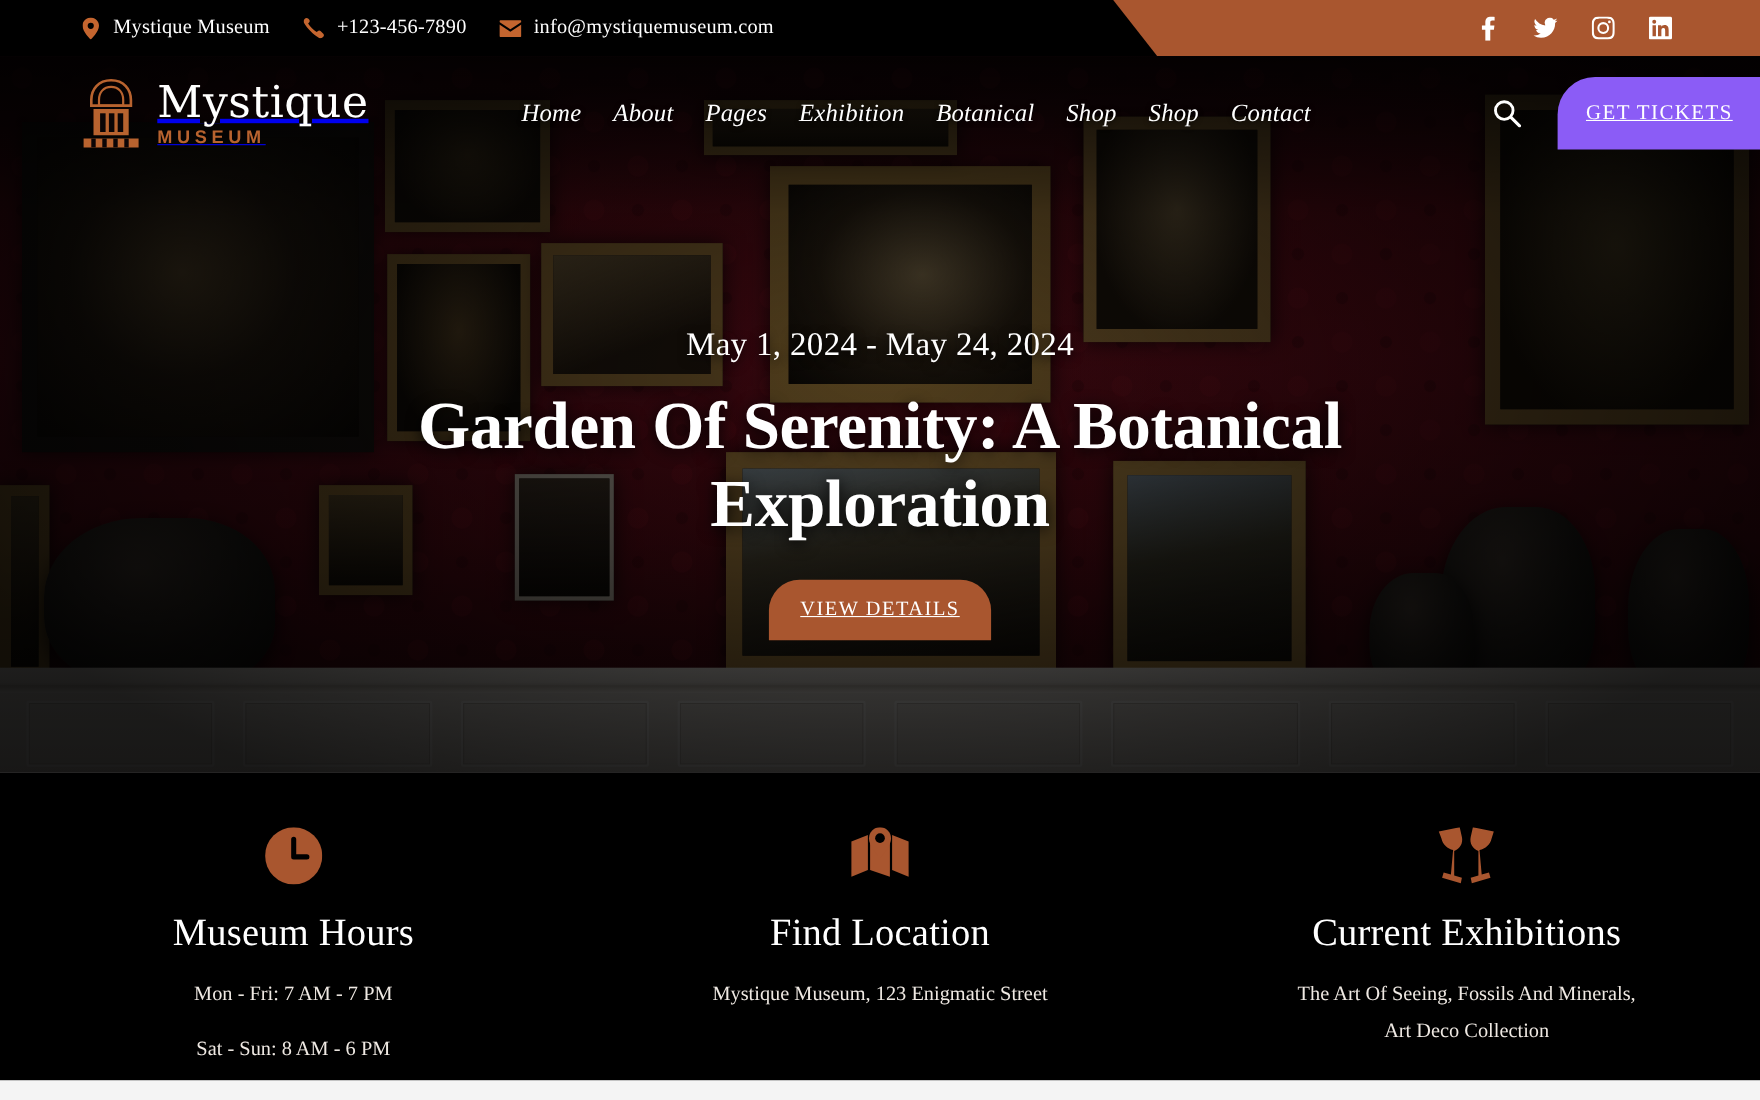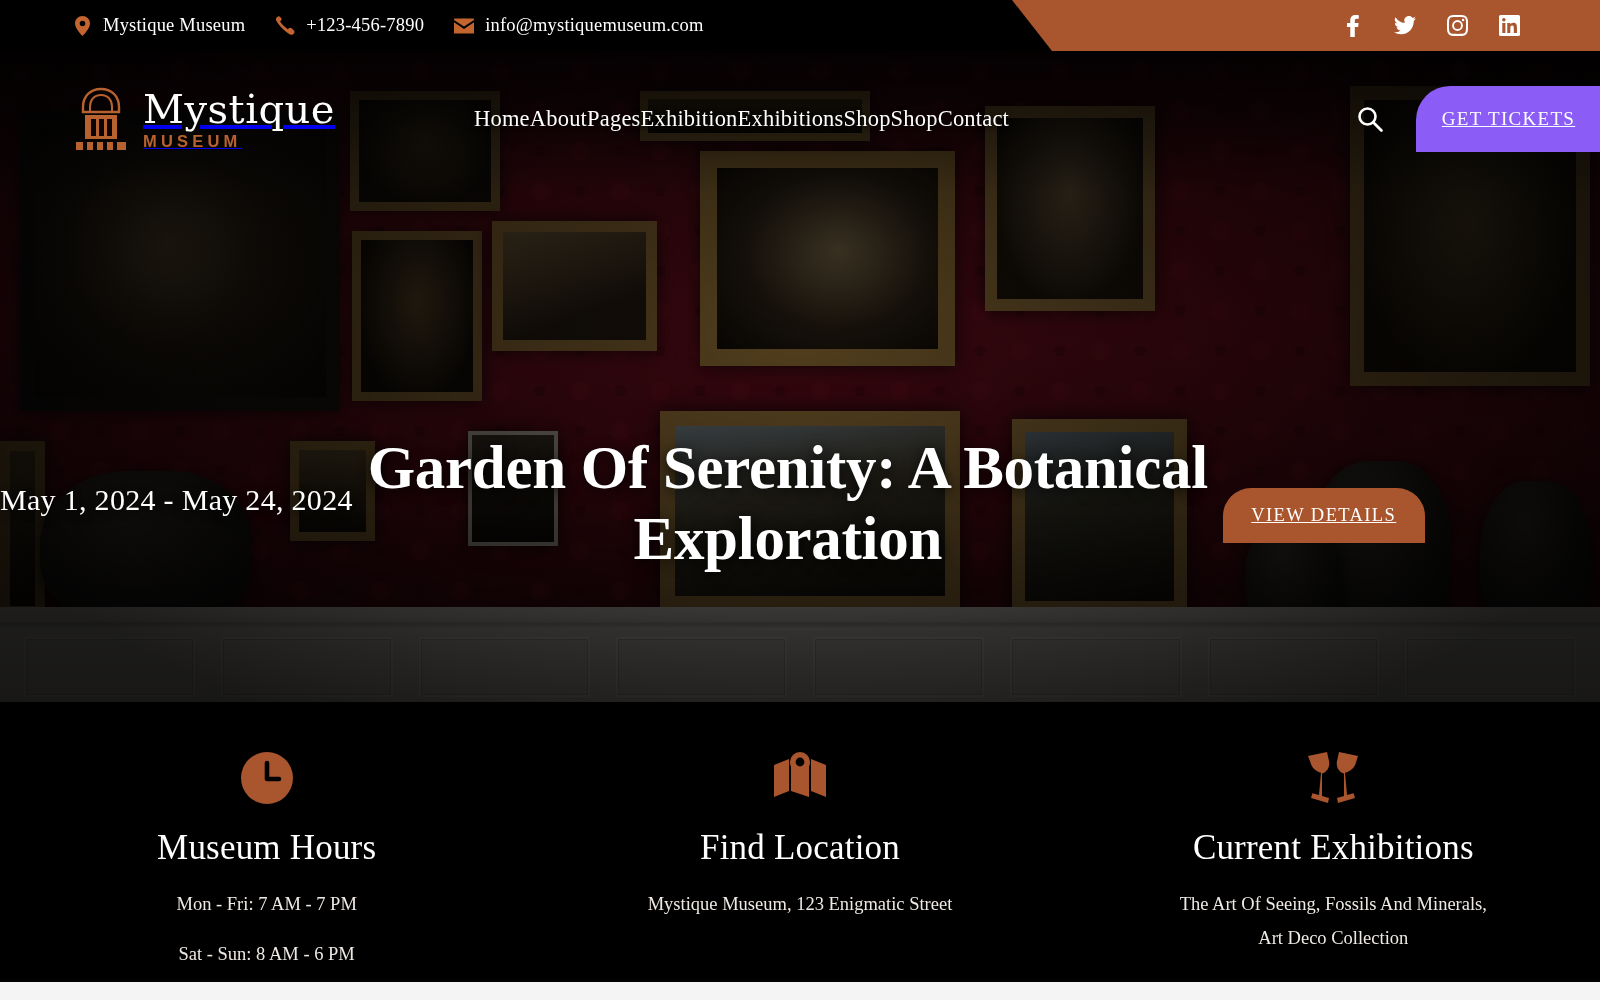--- a/index.html
+++ b/index.html
@@ -92,35 +92,35 @@
   }
   .vignette {
     position:absolute; inset:0;
     background:
       radial-gradient(ellipse 900px 460px at 50% 44%, rgba(0,0,0,.30) 0%, rgba(0,0,0,.62) 58%, rgba(0,0,0,.80) 100%),
       linear-gradient(180deg, rgba(0,0,0,.70) 0%, rgba(0,0,0,.25) 22%, rgba(0,0,0,.25) 68%, rgba(0,0,0,.45) 100%);
   }
 
   
   .navbar {
-    position:absolute; left:0; top:16px; width:1600px; height:104px; z-index:20;
+    position:absolute; left:0; top:0; width:1600px; height:104px; z-index:20;
     display:flex; align-items:center;
   }
   .logo { display:flex; align-items:center; gap:13px; padding-left:72px; }
   .logo-mark { width:58px; height:66px; position:relative; }
   .logo-text { display:flex; flex-direction:column; line-height:1; }
   .logo-title {
     color:#fff; font-size:40px; font-weight:400; letter-spacing:.5px;
     font-family:"DejaVu Serif", serif;
   }
   .logo-sub {
     color:#b8632f; font-size:16.5px; letter-spacing:4.2px; margin-top:4px;
     font-family:"Liberation Sans", sans-serif; font-weight:600;
   }
-  .nav-links { display:flex; align-items:center; margin-left:139px; }
+  .nav-links { display:flex; align-items:center; gap:29px; margin-left:139px;font-style:italic; }
   .nav-links a {
     color:#ffffff; text-decoration:none; font-size:22.5px; letter-spacing:.2px;
     text-shadow: 0 1px 5px rgba(0,0,0,.85);
     white-space:nowrap;
   }
   .nav-right { margin-left:auto; display:flex; align-items:center; }
   .search-btn {
     width:30px; height:30px; color:#fff; display:flex; align-items:center; justify-content:center;
     margin-right:30px;
   }
@@ -129,30 +129,30 @@
     display:flex; align-items:center; justify-content:center;
     font-size:19px; letter-spacing:1.3px;
     border-radius: 34px 0 0 0;
     font-family:"Liberation Serif", serif;
     margin-right:0; position:relative; right:-1px;
   }
 
   
   .hero-content {
     position:absolute; left:0; top:0; width:1600px; height:651px; z-index:15;
-    display:flex; align-items:center;
+    display:flex; flex-direction:column; align-items:center;
     padding-top:246px; text-align:center;
   }
   .hero-date {
     color:#ffffff; font-size:30px; letter-spacing:.3px;
     text-shadow: 0 2px 10px rgba(0,0,0,.9);
   }
   .hero-title {
     color:#ffffff; font-size:61px; font-weight:700; line-height:1.16;
-    max-width:870px; margin-top:8px; letter-spacing:-.3px;
+    max-width:870px; margin-top:22px; letter-spacing:-.3px;
     text-shadow: 0 3px 14px rgba(0,0,0,.92);
   }
   .view-btn {
     margin-top:32px; width:202px; height:55px;
     background:#a9562f; color:#fff;
     display:flex; align-items:center; justify-content:center;
     font-size:18.5px; letter-spacing:1.4px;
     border-radius: 28px 28px 0 0;
   }
   .dots {
@@ -329,21 +329,21 @@
           <span class="logo-title">Mystique</span>
           <span class="logo-sub">MUSEUM</span>
         </span>
       </a>
 
       <nav class="nav-links">
         <a href="#">Home</a>
         <a href="#">About</a>
         <a href="#">Pages</a>
         <a href="#">Exhibition</a>
-        <a href="#">Exhibitions</a>
+        <a href="#">Botanical</a>
         <a href="#">Shop</a>
         <a href="#">Shop</a>
         <a href="#">Contact</a>
       </nav>
 
       <div class="nav-right">
         <div class="search-btn">
           <svg width="26" height="26" viewBox="0 0 26 26">
               <circle cx="10.5" cy="10.5" r="8" fill="none" stroke="currentColor" stroke-width="2.6"></circle>
               <line x1="16.4" y1="16.4" x2="24.4" y2="24.4" stroke="currentColor" stroke-width="2.8" stroke-linecap="round"></line>

